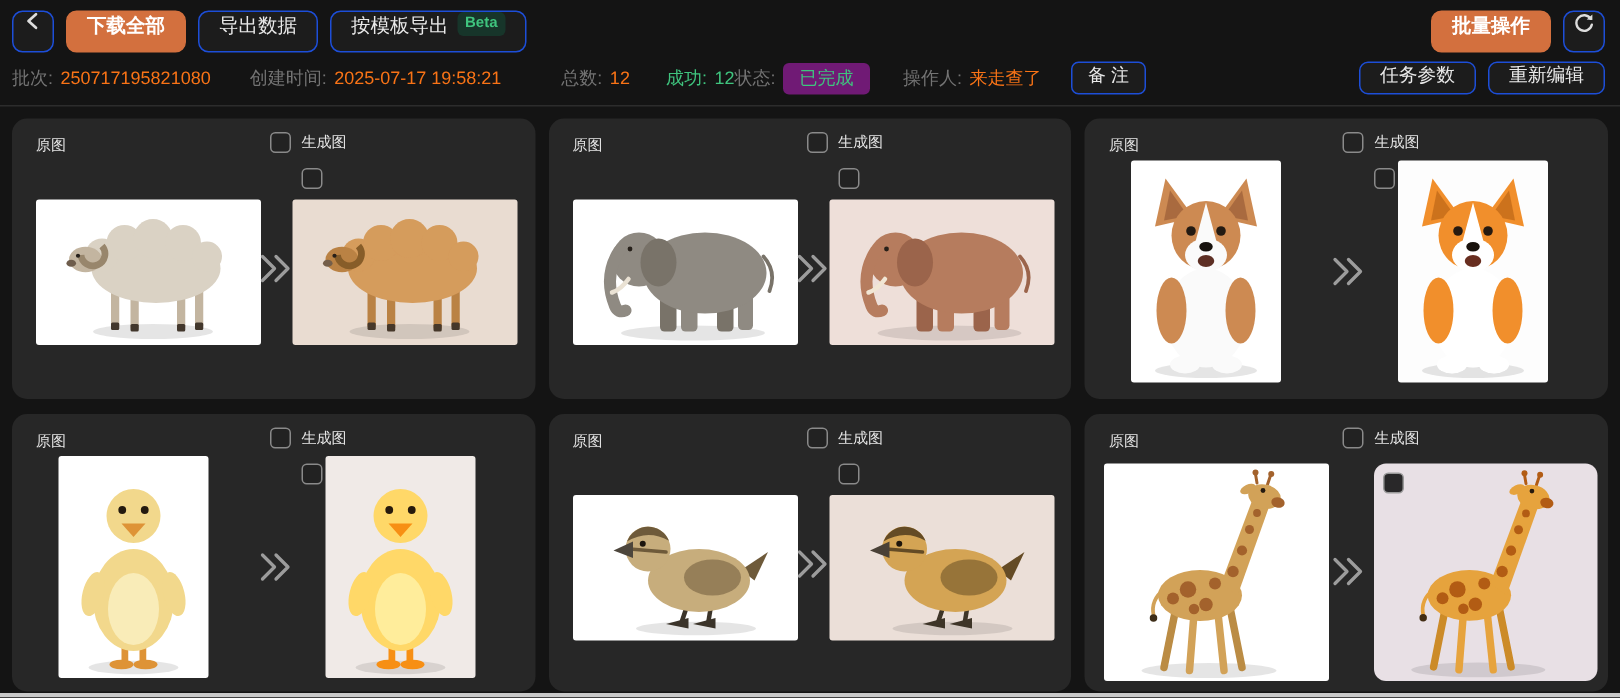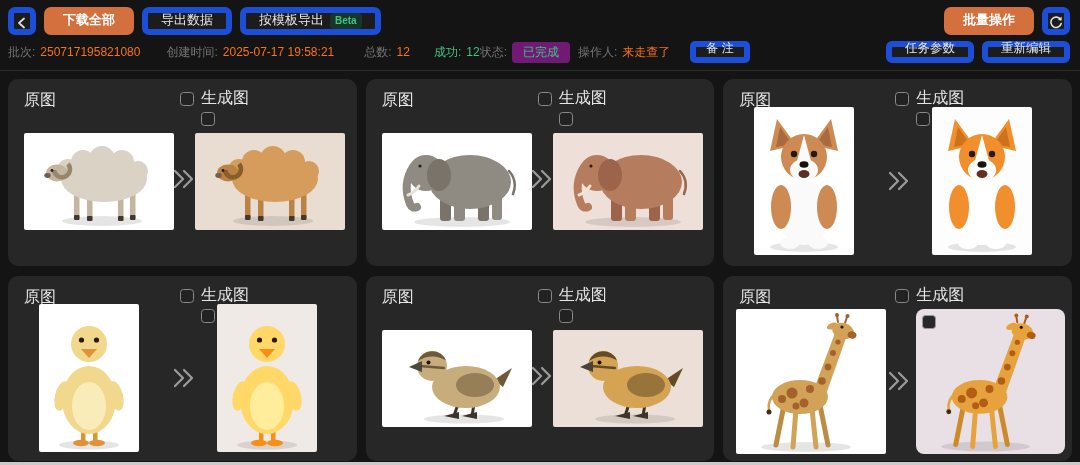--- a/index.html
+++ b/index.html
@@ -9,23 +9,23 @@
   html,body{width:1080px;height:465px;overflow:hidden;}
   body{
     background:var(--page-bg);
     font-family:"Liberation Sans","DejaVu Sans",sans-serif;
     color:#e9e9e9; position:relative;
   }
   
   .topbar{display:flex;align-items:center;justify-content:space-between;padding:7px 10px 0 8px;}
   .cluster{display:flex;align-items:center;gap:8px;}
   .btn{
-    height:28px;padding:0 13px;border-radius:7px;border:6px solid #1d4ed8;
+    height:28px;padding:0 13px;border-radius:7px;border:1px solid #1d4ed8;
     background:#1c1c1c;color:#e9e9e9;font-size:13px;display:inline-flex;
-    align-items:flex-end;gap:6px;cursor:pointer;white-space:nowrap;
+    align-items:flex-start;gap:6px;cursor:pointer;white-space:nowrap;
   }
   .btn.primary{background:var(--accent);border-color:var(--accent);color:#fff;font-weight:700;}
   .icon-btn{width:28px;padding:0;justify-content:center;}
   .chip-beta{font-size:10px;line-height:1;padding:3px 5px;border-radius:4px;background:#17352a;color:var(--success);font-weight:700;}
   
   .metarow{display:flex;align-items:center;justify-content:space-between;padding:0 10px 0 8px;margin-top:6px;height:22px;}
   .meta-left{display:flex;align-items:center;font-size:12px;}
   .mg{display:flex;align-items:center;gap:5px;white-space:nowrap;}
   .mlabel{color:#737373;}
   .mvalue{color:#f97316;}
@@ -34,21 +34,21 @@
   .small-btn{height:22px;padding:0 10px;font-size:12px;border-radius:5px;}
   .meta-right{display:flex;align-items:center;gap:8px;}
   .meta-right .btn{height:22px;font-size:12.5px;border-radius:6px;}
   .divider{height:1px;background:#2c2c2c;margin-top:7px;}
   
   .grid{
     display:grid;grid-template-columns:repeat(3,1fr);grid-template-rows:187px 185px;
     gap:10px 9px;margin:8px 8px 0 8px;
   }
   .card{position:relative;background:var(--card-bg);border-radius:10px;}
-  .lbl{font-size:16px;color:#e6e6e6;}
+  .lbl{font-size:10px;color:#e6e6e6;}
   .lbl-orig{position:absolute;left:16px;top:11px;}
   .gen-head{position:absolute;left:172px;top:9px;display:flex;align-items:center;gap:7px;}
   .cb{
     width:14px;height:14px;border:1.5px solid #8a8a8a;border-radius:3.5px;
     background:#222;display:inline-block;cursor:pointer;flex:0 0 auto;
   }
   .cb2{position:absolute;left:193px;top:33px;}
   .frame{position:absolute;border-radius:2px;overflow:hidden;cursor:pointer;}
   .frame svg{width:100%;height:100%;display:block;}
   .gen svg{filter:saturate(1.25) brightness(1.02);}
@@ -257,33 +257,33 @@
     </button>
   </div>
 </div>
 
 <div class="metarow">
   <div class="meta-left">
     <span class="mg" style="margin-right:26px">
       <span class="mlabel">批次:</span>
       <span class="mvalue">250717195821080</span>
     </span>
-    <span class="mg" style="margin-right:30px">
+    <span class="mg" style="margin-right:40px">
       <span class="mlabel">创建时间:</span>
       <span class="mvalue">2025-07-17 19:58:21</span>
     </span>
     <span class="mg" style="margin-right:24px">
       <span class="mlabel">总数:</span>
       <span class="mvalue">12</span>
     </span>
     <span class="mg green" style="">
       <span>成功:</span>
       <span>12</span>
     </span>
-    <span class="mg" style="margin-right:8px">
+    <span class="mg" style="margin-right:22px">
       <span class="mlabel">状态:</span>
       <span class="badge-status">已完成</span>
     </span>
     <span class="mg" style="margin-right:20px">
       <span class="mlabel">操作人:</span>
       <span class="mvalue">来走查了</span>
     </span>
     <button class="btn small-btn">
       <span>备 注</span>
     </button>

